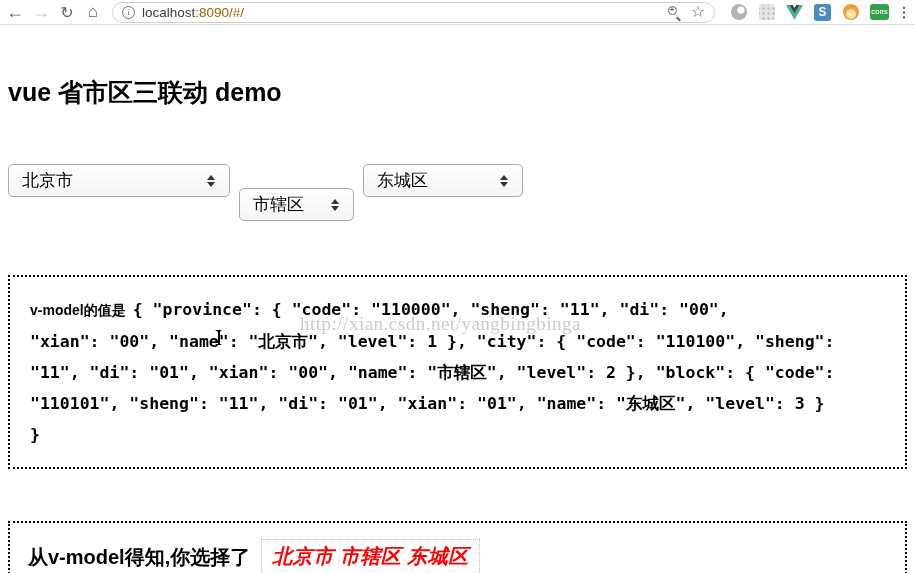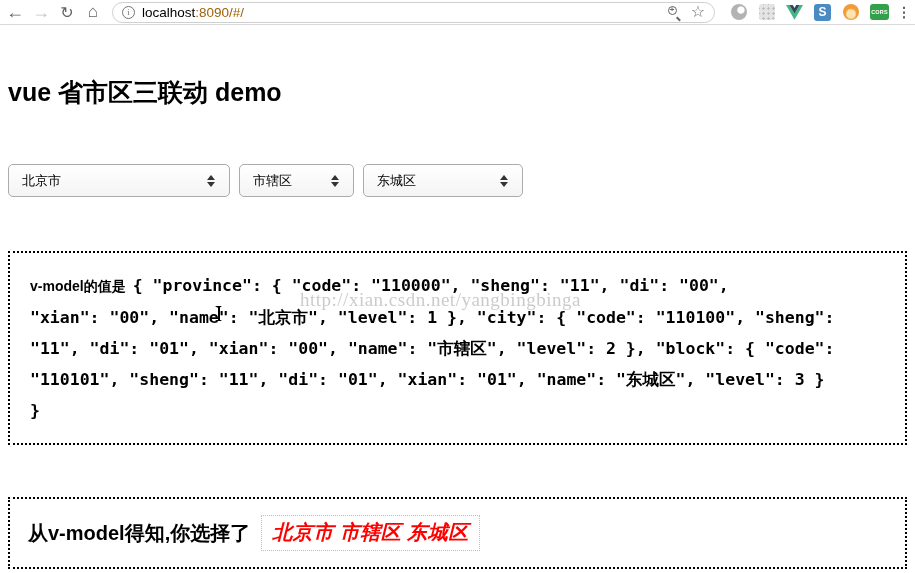--- a/index.html
+++ b/index.html
@@ -44,21 +44,21 @@
   .info-icon {
     width: 13px; height: 13px;
     border: 1.5px solid #757575;
     border-radius: 50%;
     display: flex; align-items: center; justify-content: center;
     font-size: 9px; color: #757575;
     font-family: "Liberation Serif", serif;
     flex: none;
   }
   .url-text { margin-left: 7px; font-size: 13.5px; white-space: nowrap; }
-  .url-host { color: #000000; }
+  .url-host { color: #404040; }
   .url-rest { color: #a16207; }
 
   .mag-icon {
     margin-left: auto;
     position: relative;
     width: 15px; height: 15px; flex: none;
   }
   .mag-icon .lens {
     position: absolute; left: 1px; top: 1px;
     width: 9px; height: 9px;
@@ -114,25 +114,25 @@
   }
 
   .selects-row { margin-top: 57px; display: flex; gap: 9px; }
   .select {
     height: 33px;
     border: 1px solid #ababab;
     border-radius: 5px;
     background: linear-gradient(#ffffff, #f4f4f4);
     display: flex; align-items: center;
     padding: 0 14px 0 13px;
-    font-size: 13px;
+    font-size: 17px;
     cursor: default;
   }
   .select-province { width: 222px; }
-  .select-city { width: 115px; }
+  .select-city { width: 115px; margin-top: 24px; }
   .select-district { width: 160px; }
   .arrows { margin-left: auto; display: flex; flex-direction: column; gap: 2px; padding-left: 10px; }
   .arrow-up { width: 0; height: 0; border-left: 4px solid transparent; border-right: 4px solid transparent; border-bottom: 5px solid #333; }
   .arrow-down { width: 0; height: 0; border-left: 4px solid transparent; border-right: 4px solid transparent; border-top: 5px solid #333; }
 
   .vmodel-box {
     position: relative;
     margin-top: 54px;
     width: 899px;
     border: 2px dotted #000;

